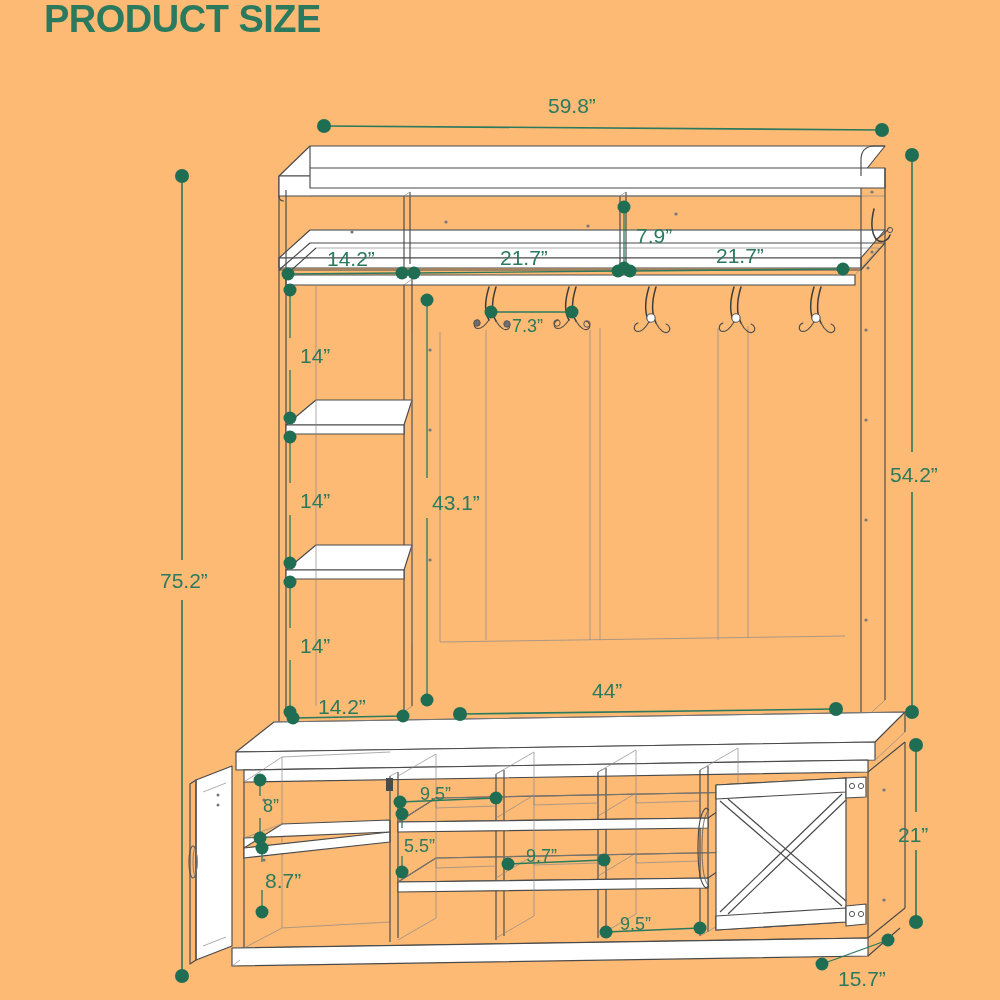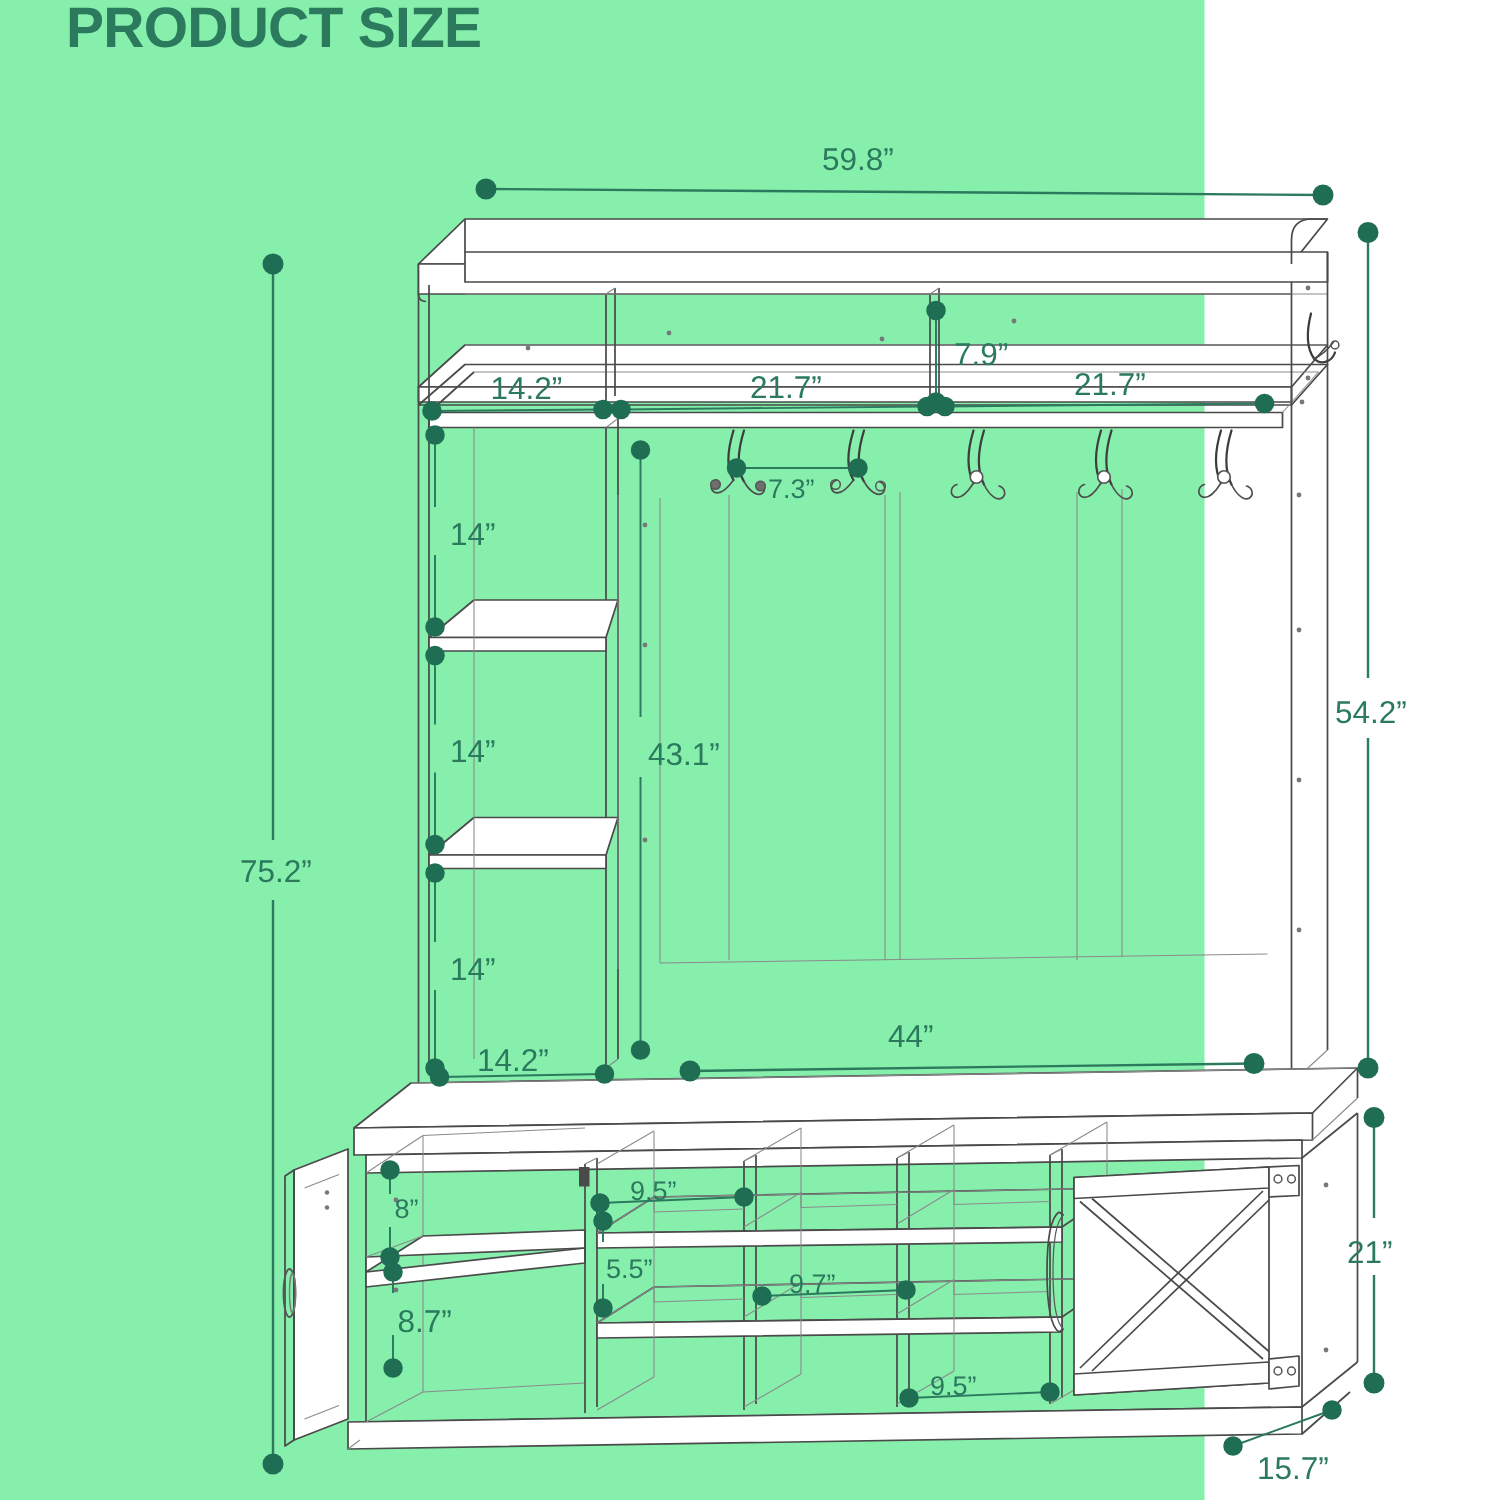--- a/index.html
+++ b/index.html
@@ -9,23 +9,23 @@
   }
   body {
     width: 1000px;
     height: 1000px;
     font-family: "Liberation Sans", sans-serif;
     overflow: hidden;
     position: relative;
   }
   #page-root {
     position: relative;
-    width: 803px;
+    width: 1000px;
     height: 1000px;
-    background: #86efac;
+    background: #fdba74;
   }
   .page-title {
     position: absolute;
     left: 44px;
     top: -2px;
     font-size: 38px;
     font-weight: bold;
     letter-spacing: -0.5px;
     color: #2b7a5e;
     font-family: "Liberation Sans", sans-serif;

